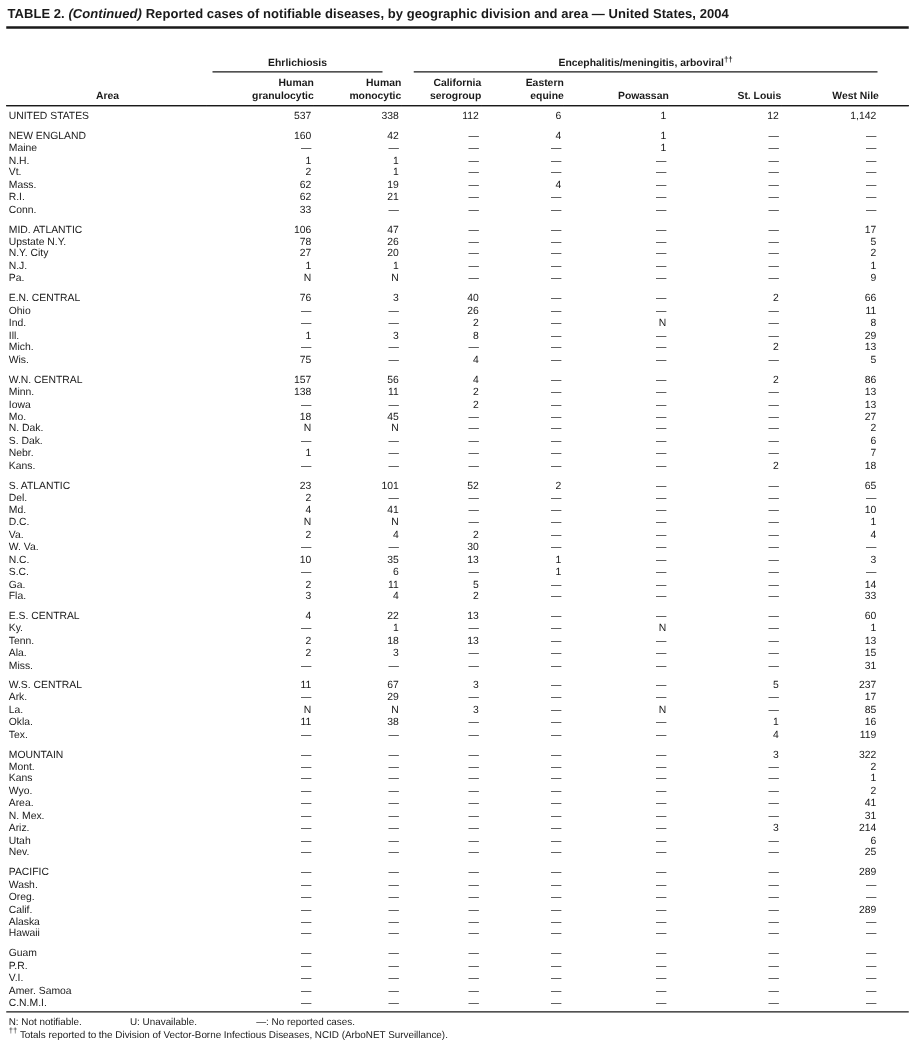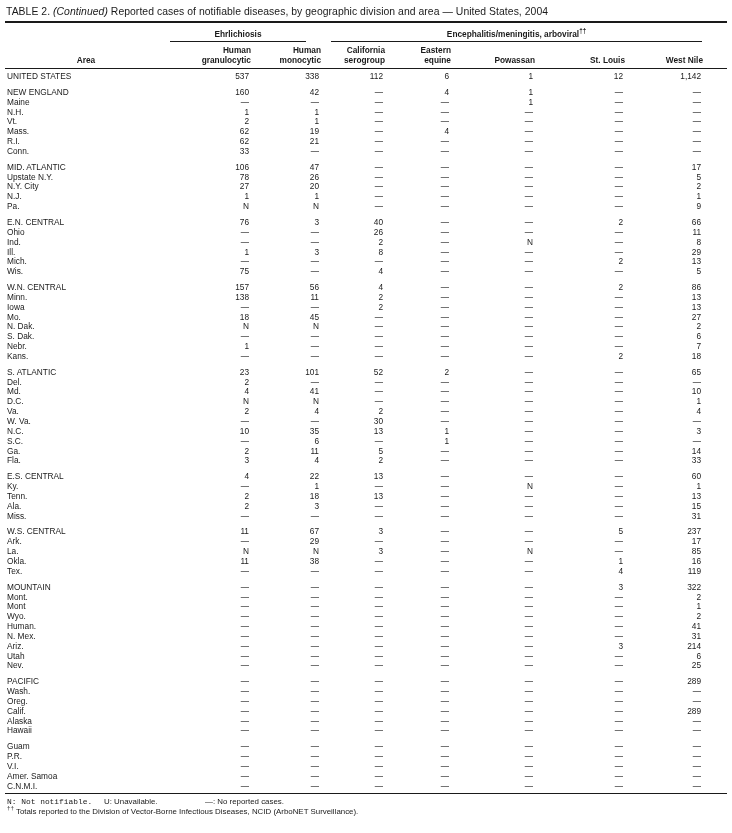--- a/index.html
+++ b/index.html
@@ -6,33 +6,33 @@
   html, body { margin: 0; padding: 0; background: #ffffff; }
   body {
     width: 732px; height: 833px;
     font-family: "Liberation Sans", sans-serif;
     color: #1a1a1a;
     overflow: hidden;
   }
   .page { padding: 4px 5px 0 5px; width: 732px; }
 
   .title {
-    font-size: 10.4px; font-weight: normal; letter-spacing: 0.05px;
+    font-size: 10.4px; font-weight: bold; letter-spacing: 0.05px;
     padding: 2px 0 4px 1px; white-space: nowrap;
   }
   .title .cont { font-style: italic; }
 
   .rule-thick { border-top: 2px solid #1a1a1a; height: 0; }
   .rule-bottom { border-top: 1.7px solid #1a1a1a; height: 0; margin-top: 1px; }
 
   table { border-collapse: collapse; table-layout: fixed; width: 722px; }
 
   thead th { font-weight: bold; font-size: 8.3px; padding: 0; vertical-align: bottom; }
   th.area-th { text-align: center; padding: 0 0 3px 2px; }
-  th.gh { padding-top: 6px; }
+  th.gh { padding-top: 22px; }
   .glabel {
     display: block; text-align: center; padding-bottom: 2px;
     border-bottom: 1px solid #1a1a1a; white-space: nowrap;
   }
   .glabel.g1 { margin: 0 15px 0 5px; }
   .glabel.g2 { margin: 0 1px 0 10px; }
   .glabel sup { font-size: 6.3px; vertical-align: super; line-height: 0; }
   tr.cols-row th {
     text-align: right; white-space: pre-line; line-height: 10px;
     padding: 3px 0 3px 0; border-bottom: 0;
@@ -45,21 +45,21 @@
     font-size: 8.3px; line-height: 9.85px; height: 9.85px;
     padding: 0; white-space: nowrap; vertical-align: bottom;
   }
   td.area { text-align: left; padding-left: 2px; }
   td.num  { text-align: right; padding-right: 2px; }
   tr.section-start td { padding-top: 6px; }
   tbody tr:first-child td { padding-top: 3px; }
 
   .footnotes { font-size: 7.9px; padding: 3px 0 0 2px; line-height: 10.5px; }
   .legend span.li { display: inline-block; }
-  .legend .l0 { width: 97px; font-family: Liberation Mono, monospace; }
+  .legend .l0 { width: 97px; }
   .legend .l1 { width: 101px; }
   .fn2 sup { font-size: 6.2px; vertical-align: super; line-height: 0; }
 </style>
 </head>
 <body>
 
 <div class="page">
 
   <div class="title"><span>TABLE 2. </span><span class="cont">(Continued) </span><span>Reported cases of notifiable diseases, by geographic division and area — United States, 2004</span></div>
 
@@ -636,21 +636,21 @@
           <td class="num">—</td>
           <td class="num">—</td>
           <td class="num">—</td>
           <td class="num">—</td>
           <td class="num">—</td>
           <td class="num">—</td>
           <td class="num">2</td>
           <td></td>
         </tr>
         <tr>
-          <td class="area">Mont</td>
+          <td class="area">Kans</td>
           <td class="num">—</td>
           <td class="num">—</td>
           <td class="num">—</td>
           <td class="num">—</td>
           <td class="num">—</td>
           <td class="num">—</td>
           <td class="num">1</td>
           <td></td>
         </tr>
         <tr>
@@ -658,21 +658,21 @@
           <td class="num">—</td>
           <td class="num">—</td>
           <td class="num">—</td>
           <td class="num">—</td>
           <td class="num">—</td>
           <td class="num">—</td>
           <td class="num">2</td>
           <td></td>
         </tr>
         <tr>
-          <td class="area">Human.</td>
+          <td class="area">Area.</td>
           <td class="num">—</td>
           <td class="num">—</td>
           <td class="num">—</td>
           <td class="num">—</td>
           <td class="num">—</td>
           <td class="num">—</td>
           <td class="num">41</td>
           <td></td>
         </tr>
         <tr>

